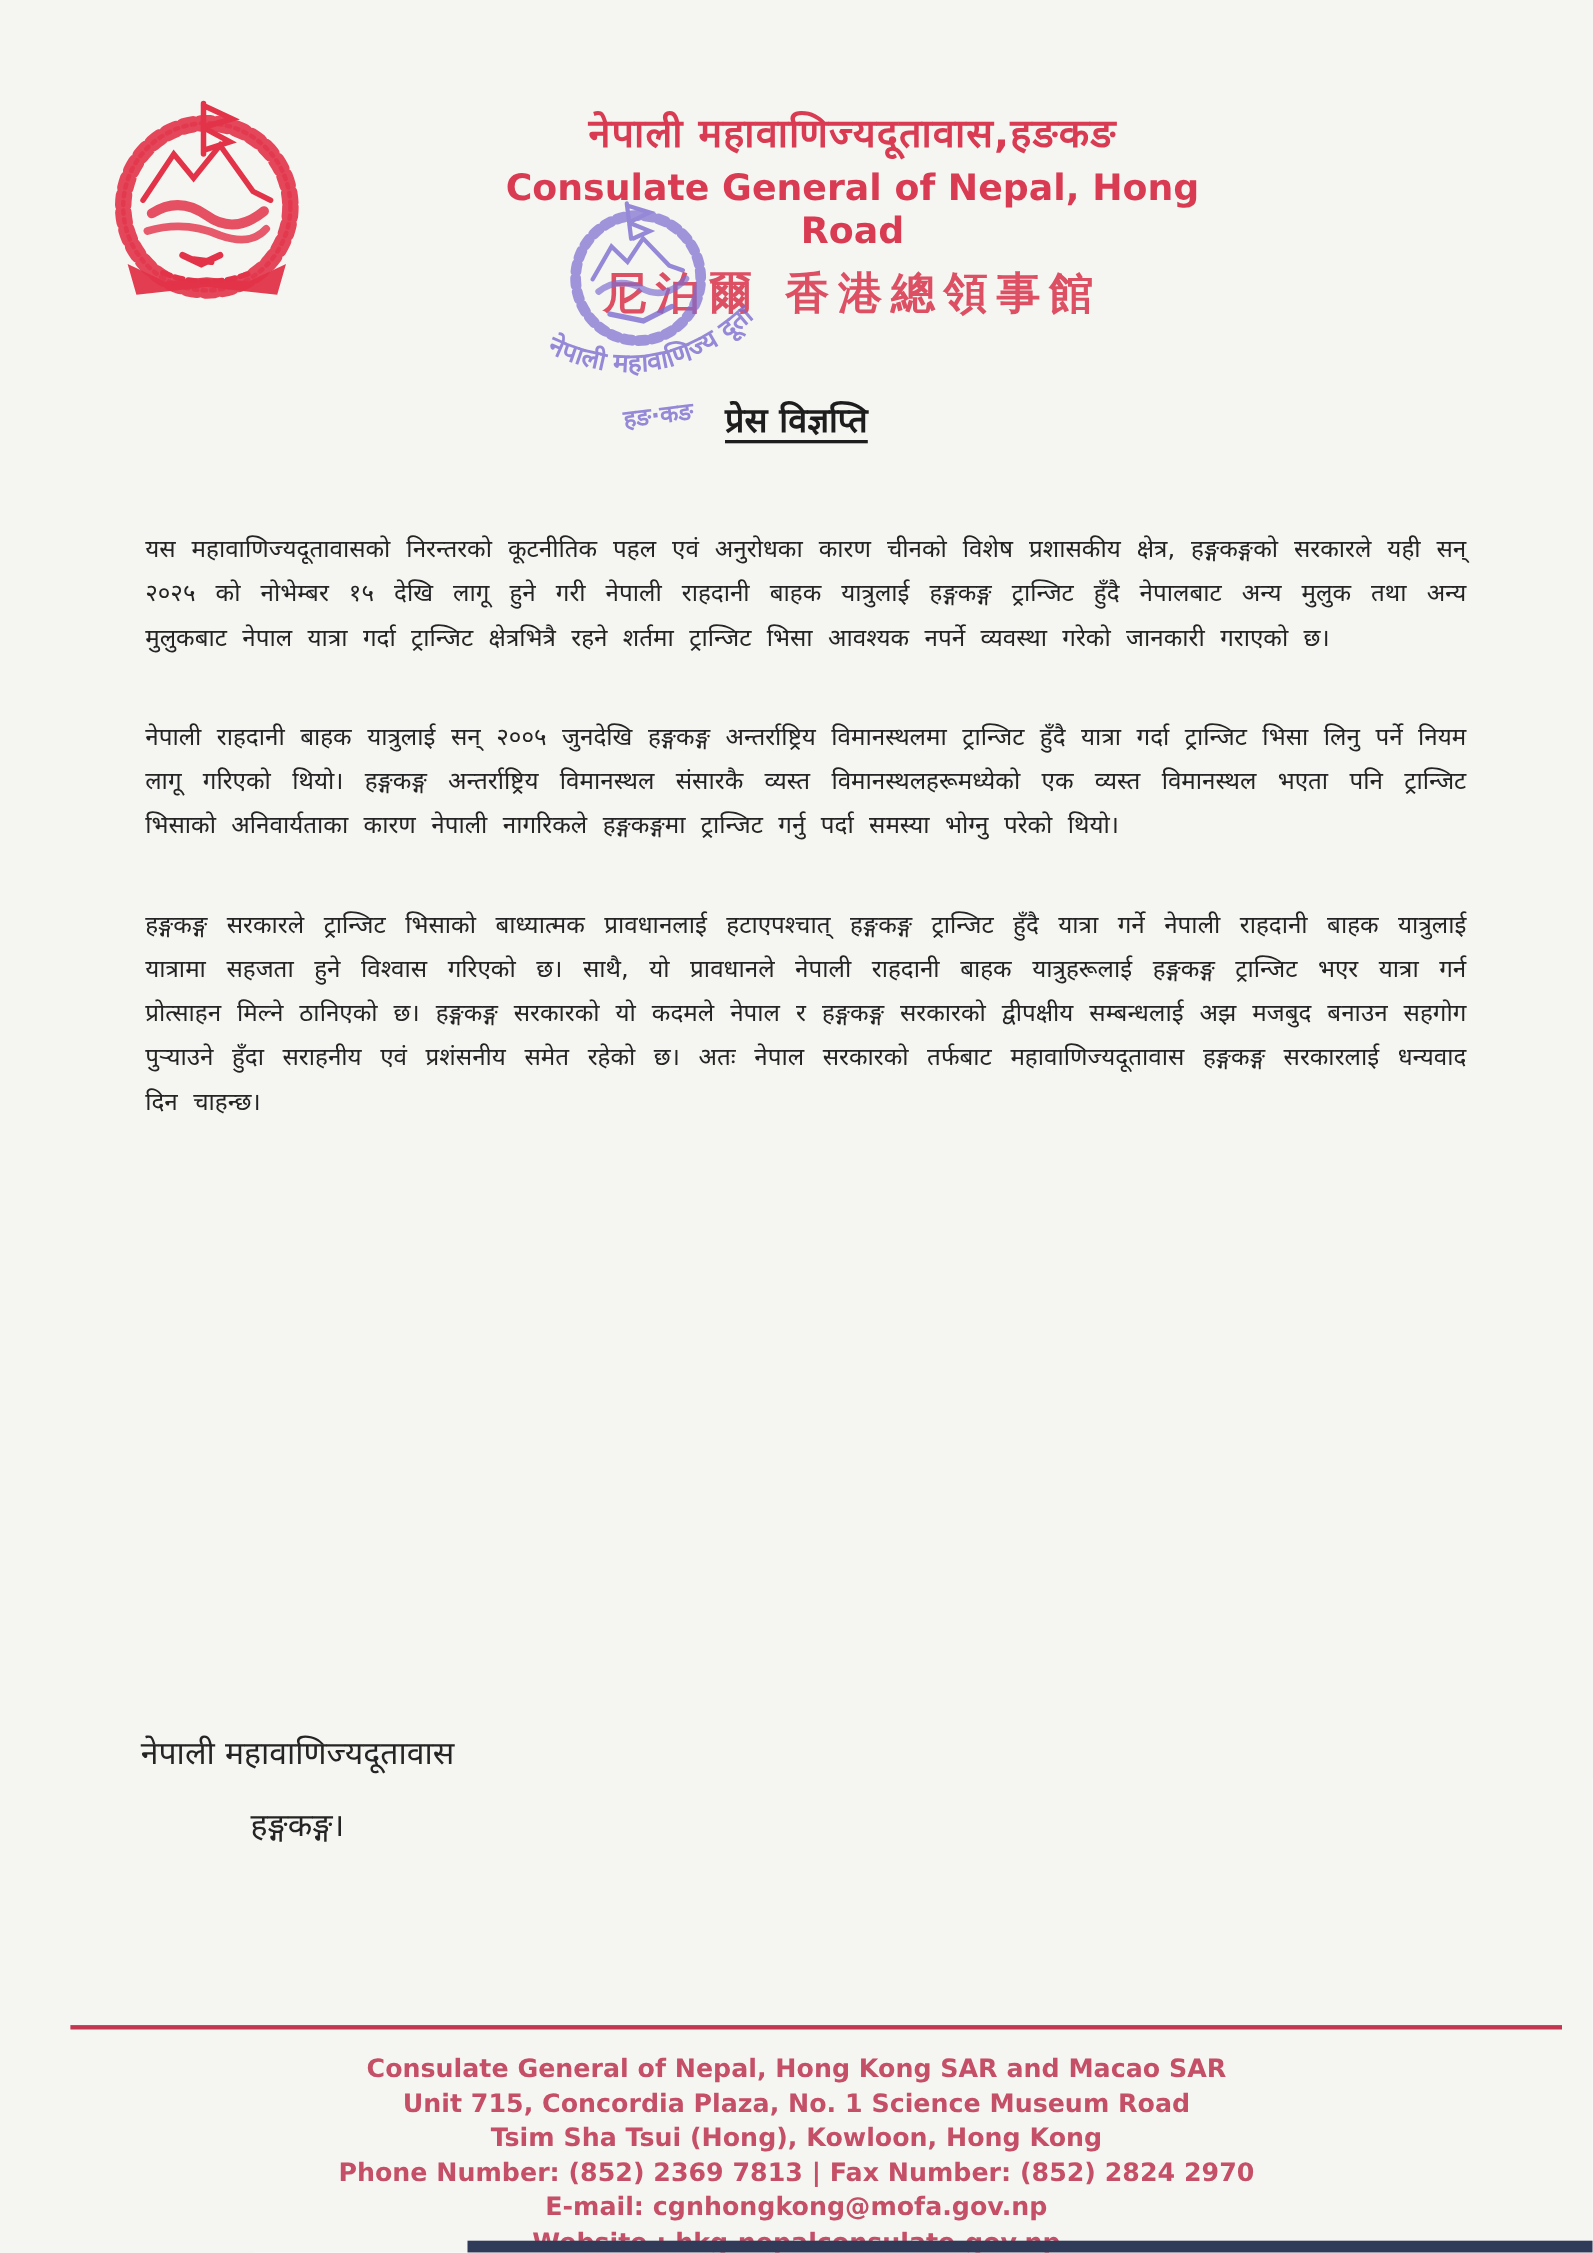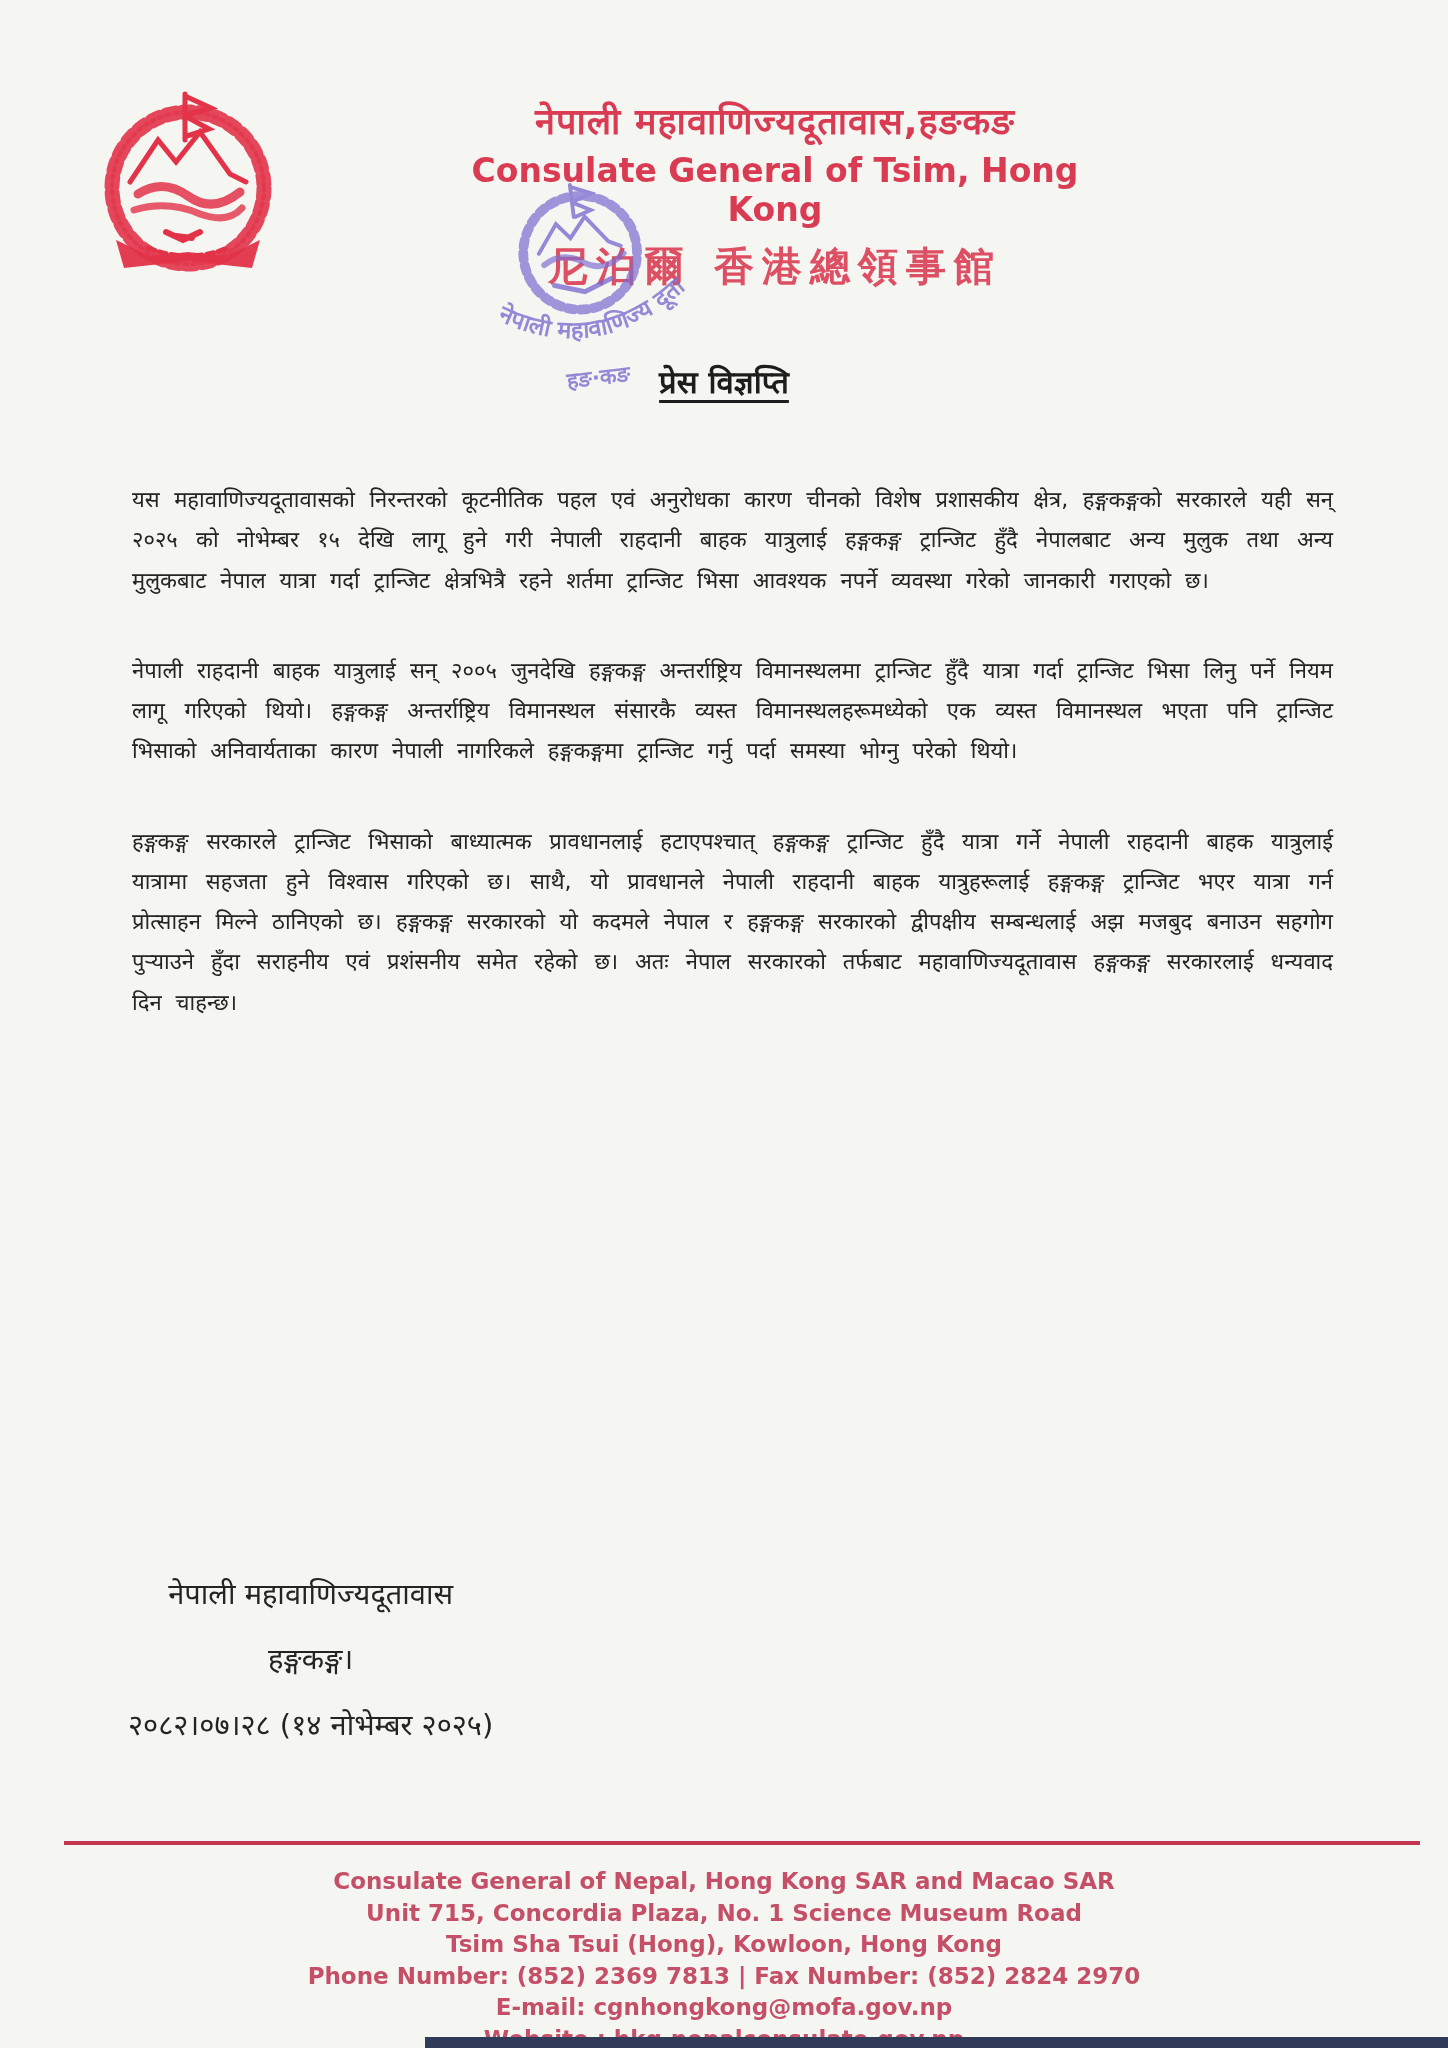--- a/index.html
+++ b/index.html
@@ -63,21 +63,21 @@
       <path d="M78,150 L95,158 L112,150 M88,154 L104,156" stroke-width="6"></path>
 
       <path d="M60,166 Q100,182 140,166" stroke-width="5" stroke-dasharray="7 5"></path>
     </g>
 
     <path d="M28,158 L62,174 L100,170 L138,174 L172,158 L164,186 L100,179 L36,186 Z" fill="#e23349" opacity="0.95"></path>
   </svg>
 
   <div class="header">
     <div class="hdr-nep">नेपाली महावाणिज्यदूतावास,हङकङ</div>
-    <div class="hdr-eng">Consulate General of Tsim, Hong Kong</div>
+    <div class="hdr-eng">Consulate General of Nepal, Hong Road</div>
     <div class="hdr-chi">尼泊爾 香港總領事館</div>
   </div>
 
   <svg class="stamp" viewBox="0 0 250 250">
     <g fill="none" stroke="#7b6cd0" stroke-linecap="round">
       <circle cx="122" cy="92" r="58" stroke-width="10" stroke-dasharray="7 6" opacity="0.9"></circle>
       <path d="M120,22 L120,55 M120,24 L140,33 L122,39 M120,40 L138,50 L122,55" stroke-width="4"></path>
       <path d="M80,88 L101,60 L114,76 L131,56 L152,84 L164,90" stroke-width="4"></path>
       <path d="M84,100 Q104,88 124,102 T166,98" stroke-width="6" opacity="0.85"></path>
       <path d="M92,122 L122,132 L150,122" stroke-width="5"></path>
@@ -97,21 +97,20 @@
 
   <div class="body-text">
     <p>यस महावाणिज्यदूतावासको निरन्तरको कूटनीतिक पहल एवं अनुरोधका कारण चीनको विशेष प्रशासकीय क्षेत्र, हङ्गकङ्गको सरकारले यही सन् २०२५ को नोभेम्बर १५ देखि लागू हुने गरी नेपाली राहदानी बाहक यात्रुलाई हङ्गकङ्ग ट्रान्जिट हुँदै नेपालबाट अन्य मुलुक तथा अन्य मुलुकबाट नेपाल यात्रा गर्दा ट्रान्जिट क्षेत्रभित्रै रहने शर्तमा ट्रान्जिट भिसा आवश्यक नपर्ने व्यवस्था गरेको जानकारी गराएको छ।</p>
     <p>नेपाली राहदानी बाहक यात्रुलाई सन् २००५ जुनदेखि हङ्गकङ्ग अन्तर्राष्ट्रिय विमानस्थलमा ट्रान्जिट हुँदै यात्रा गर्दा ट्रान्जिट भिसा लिनु पर्ने नियम लागू गरिएको थियो।  हङ्गकङ्ग अन्तर्राष्ट्रिय विमानस्थल संसारकै व्यस्त विमानस्थलहरूमध्येको एक व्यस्त विमानस्थल भएता पनि ट्रान्जिट भिसाको अनिवार्यताका कारण नेपाली नागरिकले हङ्गकङ्गमा ट्रान्जिट गर्नु पर्दा समस्या भोग्नु परेको थियो।</p>
     <p>हङ्गकङ्ग सरकारले ट्रान्जिट भिसाको बाध्यात्मक प्रावधानलाई हटाएपश्चात् हङ्गकङ्ग ट्रान्जिट हुँदै यात्रा गर्ने नेपाली राहदानी बाहक यात्रुलाई यात्रामा सहजता हुने विश्वास गरिएको छ।  साथै, यो प्रावधानले नेपाली राहदानी बाहक यात्रुहरूलाई हङ्गकङ्ग ट्रान्जिट भएर यात्रा गर्न प्रोत्साहन मिल्ने ठानिएको छ।  हङ्गकङ्ग सरकारको यो कदमले नेपाल र हङ्गकङ्ग सरकारको द्वीपक्षीय सम्बन्धलाई अझ मजबुद बनाउन सहगोग पुऱ्याउने हुँदा सराहनीय एवं प्रशंसनीय समेत रहेको छ।  अतः नेपाल सरकारको तर्फबाट महावाणिज्यदूतावास हङ्गकङ्ग सरकारलाई धन्यवाद दिन चाहन्छ।</p>
   </div>
 
   <div class="signature">
     <div>नेपाली महावाणिज्यदूतावास</div>
     <div>हङ्गकङ्ग।</div>
-    <div>२०८२।०७।२८ (१४ नोभेम्बर २०२५)</div>
   </div>
 
   <div class="footer-rule"></div>
   <div class="footer">
     <div>Consulate General of Nepal, Hong Kong SAR and Macao SAR</div>
     <div>Unit 715, Concordia Plaza, No. 1 Science Museum Road</div>
     <div>Tsim Sha Tsui (Hong), Kowloon, Hong Kong</div>
     <div>Phone Number: (852) 2369 7813 | Fax Number: (852) 2824 2970</div>
     <div>E-mail: cgnhongkong@mofa.gov.np</div>
     <div>Website : hkg.nepalconsulate.gov.np</div>

